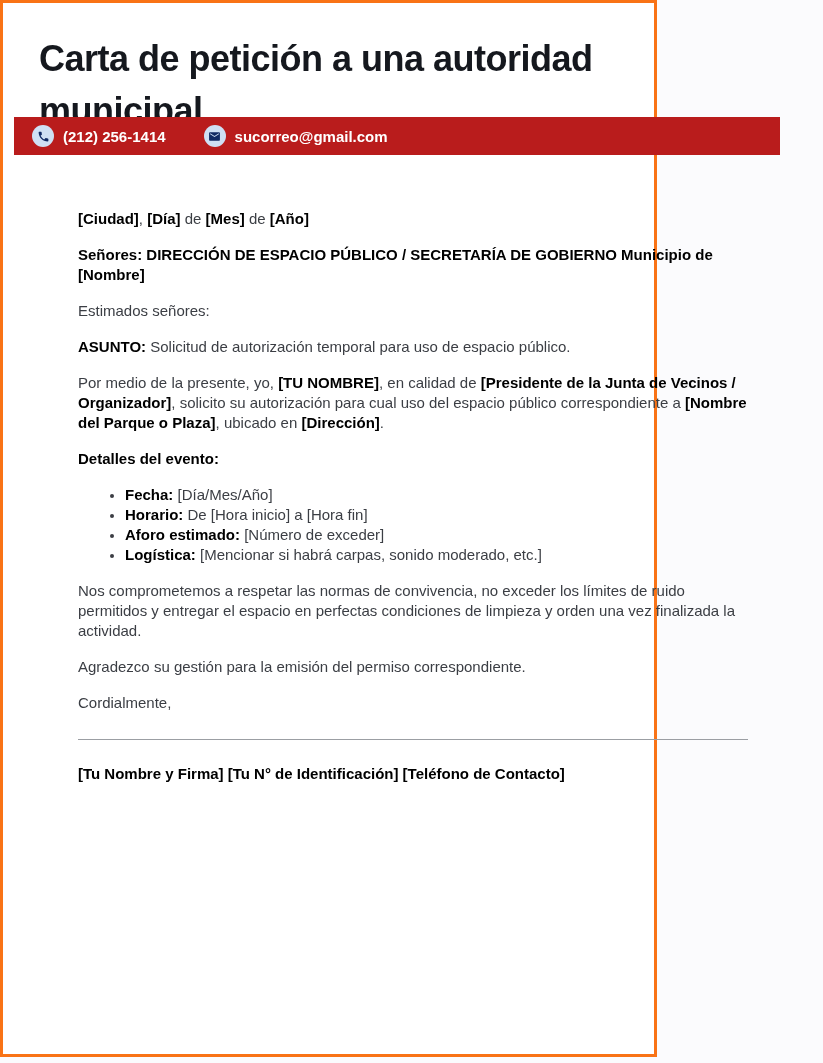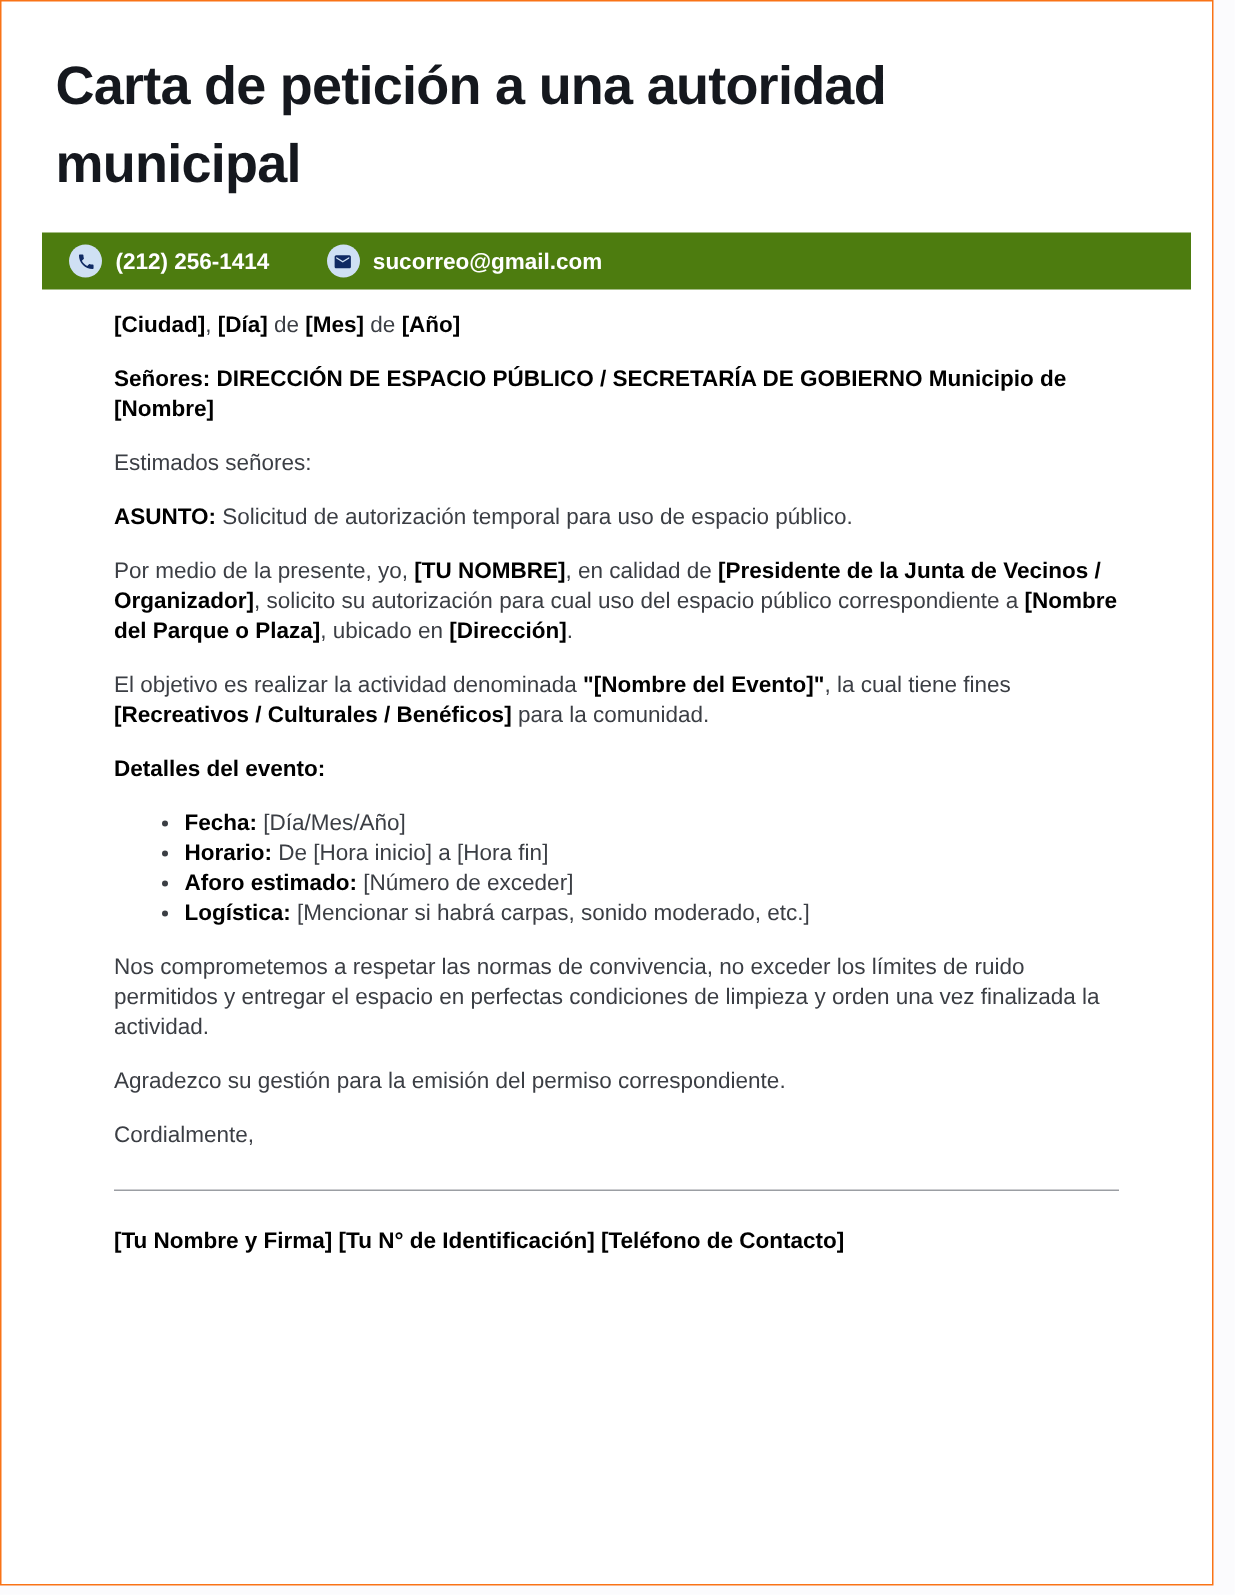--- a/index.html
+++ b/index.html
@@ -4,41 +4,40 @@
 <style>
   * { box-sizing: border-box; }
   html, body {
     margin: 0; padding: 0;
     width: 823px; height: 1063px;
     background: #fbfbfd;
     font-family: "Liberation Sans", sans-serif;
   }
   .page {
     position: absolute; left: 0; top: 0;
-    width: 809px; height: 1057px;
+    width: 657px; height: 1057px;
     background: #ffffff;
-    border: 1px solid #f97316;
+    border: 3px solid #f97316;
   }
   .doc-title {
     position: absolute; left: 36px; top: 6px;
     width: 720px;
     font-size: 36px; line-height: 52px;
     font-weight: 800;
     letter-spacing: -0.5px;
     color: #15181e;
   }
   .doc-title .tline { display: block; }
   .contact-bar {
-    position: absolute; left: 27px; top: 114px;
+    position: absolute; left: 11px; top: 114px;
     width: 766px; height: 38px;
-    background: #4d7c0f;
+    background: #b91c1c;
     display: flex; align-items: center;
     padding-left: 18px;
     gap: 38px;
-    margin-top: 40px;
   }
   .contact-item { display: flex; align-items: center; gap: 9px; }
   .icon-circle {
     width: 22px; height: 22px; border-radius: 50%;
     background: #cfe0f4;
     display: flex; align-items: center; justify-content: center;
     flex: 0 0 auto;
   }
   .icon-circle svg { width: 13px; height: 13px; fill: #102a64; }
   .contact-text { color: #ffffff; font-size: 15px; font-weight: 600; }
@@ -88,21 +87,20 @@
       <span class="contact-text">sucorreo@gmail.com</span>
     </div>
   </div>
 
   <div class="letter">
       <p><strong>[Ciudad]</strong><span>, </span><strong>[Día]</strong><span> de </span><strong>[Mes]</strong><span> de </span><strong>[Año]</strong></p>
       <p><strong>Señores: DIRECCIÓN DE ESPACIO PÚBLICO / SECRETARÍA DE GOBIERNO Municipio de [Nombre]</strong></p>
       <p><span>Estimados señores:</span></p>
       <p><strong>ASUNTO:</strong><span> Solicitud de autorización temporal para uso de espacio público.</span></p>
       <p><span>Por medio de la presente, yo, </span><strong>[TU NOMBRE]</strong><span>, en calidad de </span><strong>[Presidente de la Junta de Vecinos / Organizador]</strong><span>, solicito su autorización para cual uso del espacio público correspondiente a </span><strong>[Nombre del Parque o Plaza]</strong><span>, ubicado en </span><strong>[Dirección]</strong><span>.</span></p>
-      <p><span>El objetivo es realizar la actividad denominada </span><strong>"[Nombre del Evento]"</strong><span>, la cual tiene fines </span><strong>[Recreativos / Culturales / Benéficos]</strong><span> para la comunidad.</span></p>
       <p><strong>Detalles del evento:</strong></p>
       <ul>
         <li><strong>Fecha:</strong><span> [Día/Mes/Año]</span></li>
         <li><strong>Horario:</strong><span> De [Hora inicio] a [Hora fin]</span></li>
         <li><strong>Aforo estimado:</strong><span> [Número de exceder]</span></li>
         <li><strong>Logística:</strong><span> [Mencionar si habrá carpas, sonido moderado, etc.]</span></li>
       </ul>
       <p><span>Nos comprometemos a respetar las normas de convivencia, no exceder los límites de ruido permitidos y entregar el espacio en perfectas condiciones de limpieza y orden una vez finalizada la actividad.</span></p>
       <p><span>Agradezco su gestión para la emisión del permiso correspondiente.</span></p>
       <p><span>Cordialmente,</span></p>

